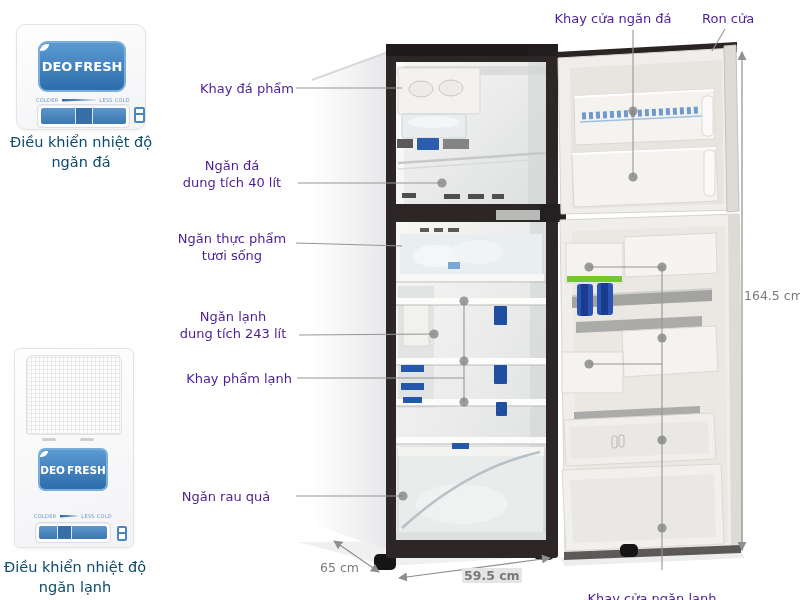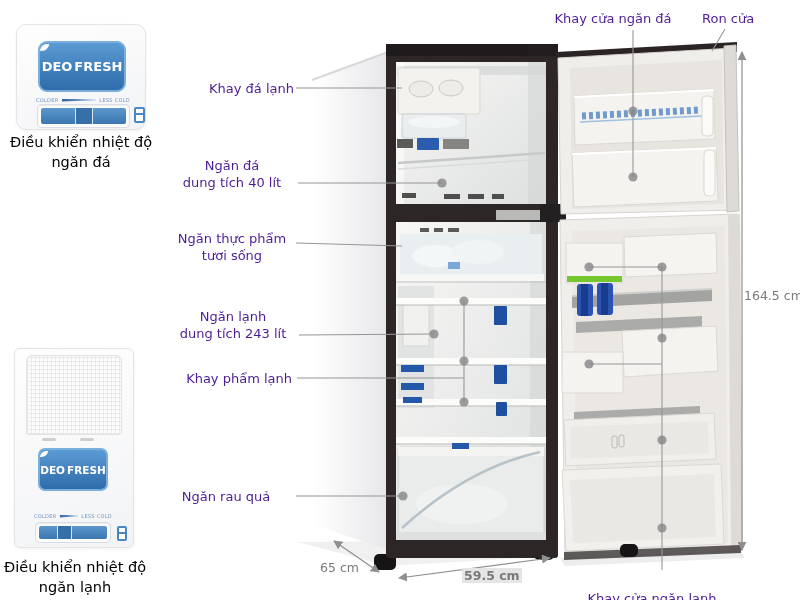--- a/index.html
+++ b/index.html
@@ -22,21 +22,21 @@
               clip-path:polygon(0 0,100% 38%,100% 62%,0 100%);}
   .slider{position:absolute;background:#fdfdfe;border:1px solid #dadee4;border-radius:4px;
           box-shadow:inset 0 1px 2px rgba(0,0,0,.08);padding:3px;}
   .slider .fill{position:relative;height:100%;border-radius:2px;
           background:linear-gradient(180deg,#5d97cb,#3a77b1);}
   .slider .knob{position:absolute;top:0;height:100%;width:18px;background:#376fa9;
           border-left:1px solid #dbe7f2;border-right:1px solid #dbe7f2;}
   .mini-fridge{position:absolute;width:11px;height:16px;border:2px solid #4a87c2;
           border-radius:2px;background:#fff;}
   .mini-fridge .bar{position:absolute;left:-1px;right:-1px;top:4px;height:2px;background:#4a87c2;}
-  .cap{position:absolute;font-size:14.5px;line-height:1.35;color:#000000;text-align:center;}
+  .cap{position:absolute;font-size:14.5px;line-height:1.35;color:#0c4a6e;text-align:center;}
   .mesh{position:absolute;background:
         repeating-linear-gradient(0deg,#e9e9e9 0 1px,transparent 1px 4px),
         repeating-linear-gradient(90deg,#e9e9e9 0 1px,transparent 1px 4px),#fdfdfd;
         border:1px solid #e2e2e2;border-radius:6px 6px 3px 3px;}
   .slot{position:absolute;height:3px;background:#cfcfcf;border-radius:2px;}
   .whitebg{background:#e5e5e5;padding:0 2px;font-weight:bold;}
 </style>
 </head>
 <body>
 
@@ -235,21 +235,21 @@
         <circle cx="589" cy="364" r="4.6"></circle>
     </g>
 
     <g stroke="#8f8f8f" stroke-width="1.2" fill="none">
       <line x1="742" y1="52" x2="742" y2="550" marker-start="url(#arr)" marker-end="url(#arr)"></line>
       <line x1="334" y1="541" x2="379" y2="572" marker-start="url(#arr)" marker-end="url(#arr)"></line>
       <line x1="399" y1="578" x2="550" y2="558" marker-start="url(#arr)" marker-end="url(#arr)"></line>
     </g>
   </svg>
 
-  <div class="lbl r" style="left:160px;top:80px;width:134px;">Khay đá lạnh</div>
+  <div class="lbl r" style="left:160px;top:80px;width:134px;">Khay đá phẩm</div>
 
   <div class="lbl c" style="left:168px;top:157px;width:128px;">
     <div>Ngăn đá</div>
     <div>dung tích 40 lít</div>
   </div>
 
   <div class="lbl c" style="left:168px;top:230px;width:128px;">
     <div>Ngăn thực phẩm</div>
     <div>tươi sống</div>
   </div>

